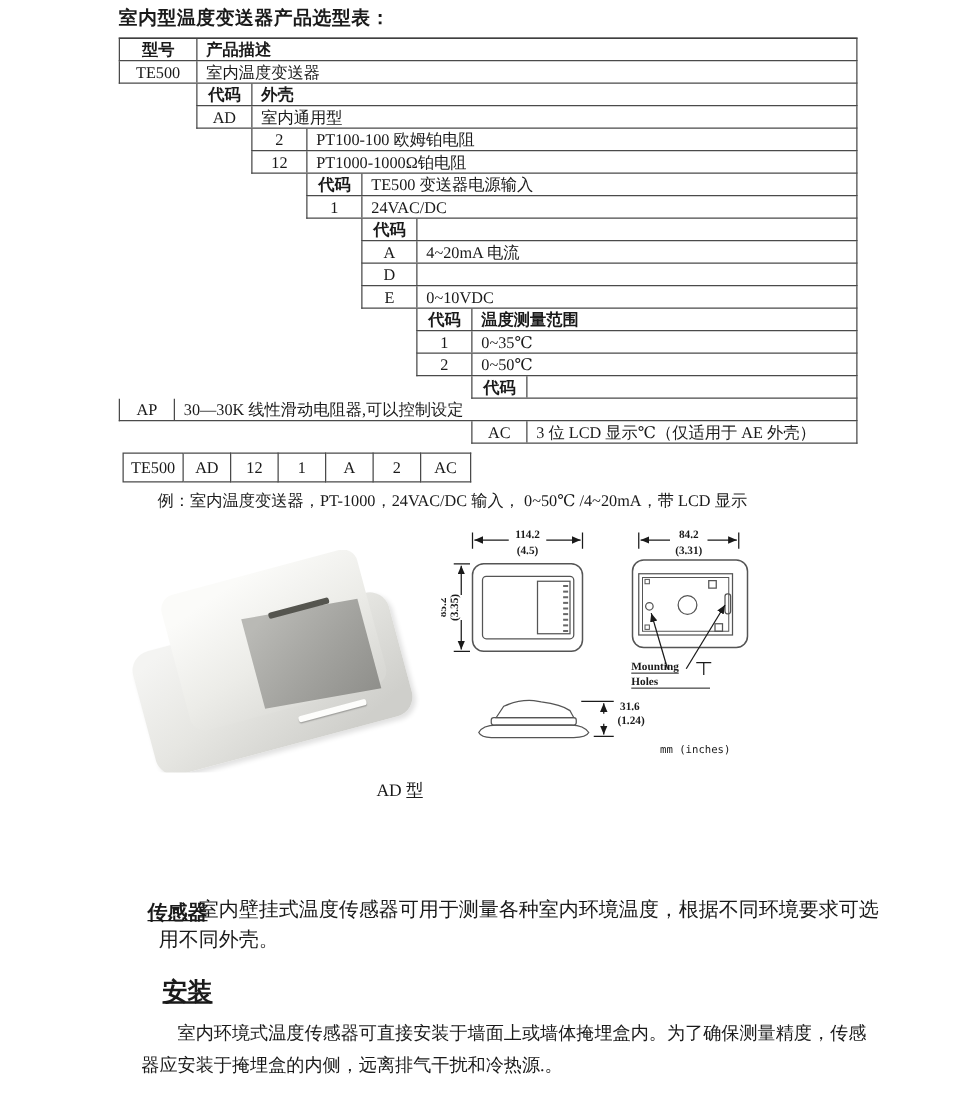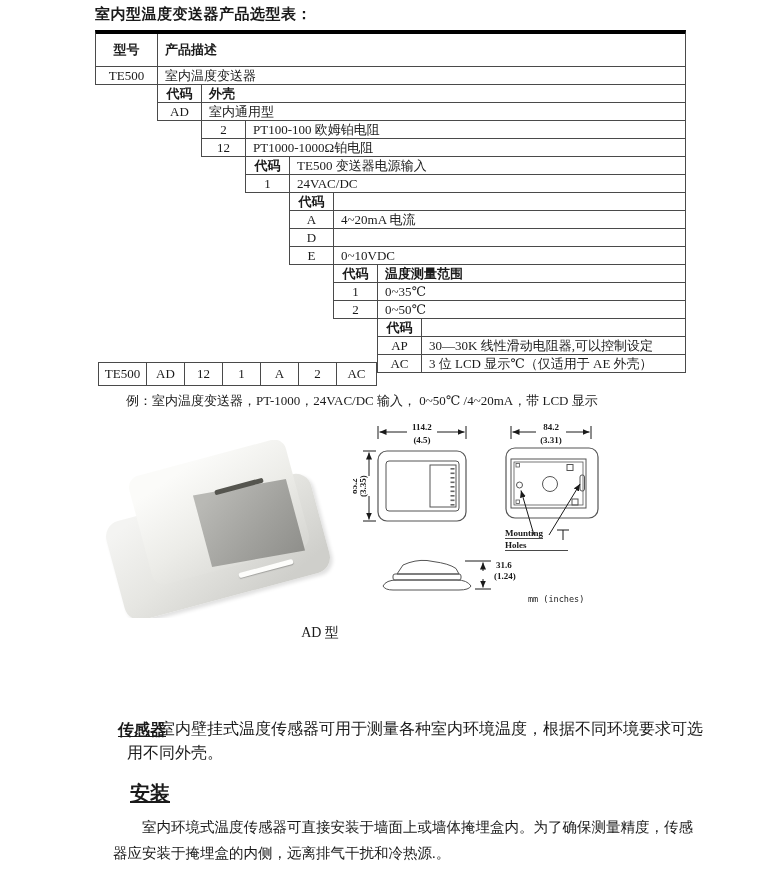--- a/index.html
+++ b/index.html
@@ -13,21 +13,21 @@
     position:absolute; left:95px; top:5px;
     font-size:15px; font-weight:bold; letter-spacing:0.5px;
   }
   
   .sel-table { position:absolute; left:95px; top:30px; width:591px; font-size:13px; }
   .srow { width:591px; }
   .sbox {
     height:18px; display:flex; align-items:center;
     border:1px solid #4a4a4a; border-top:none;
   }
-  .srow:first-child .sbox { border-top:4px solid #000000; height:37px; }
+  .srow:first-child .sbox { border-top:1px solid #000000; height:19px; }
   .scode { text-align:center; border-right:1px solid #4a4a4a; height:100%;
            display:flex; align-items:center; justify-content:center; flex:none; }
   .sdesc { padding-left:7px; flex:1; white-space:nowrap; overflow:hidden; }
   .hdr-both .scode, .hdr-both .sdesc { font-weight:bold; }
   .hdr-code .scode { font-weight:bold; }
   
   .ex-table { position:absolute; left:98px; top:362px; display:flex; font-size:13px; }
   .ex-cell {
     height:24px; border:1px solid #4a4a4a; border-left:none;
     display:flex; align-items:center; justify-content:center;
@@ -164,21 +164,21 @@
         <div class="scode" style="width: 44px;">2</div>
         <div class="sdesc">0~50℃</div>
       </div>
     </div>
     <div class="srow">
       <div class="sbox hdr-both" style="margin-left: 282px;">
         <div class="scode" style="width: 44px;">代码</div>
       </div>
     </div>
     <div class="srow">
-      <div class="sbox" style="margin-left: 282px;">
+      <div class="sbox" style="">
         <div class="scode" style="width: 44px;">AP</div>
         <div class="sdesc">30—30K 线性滑动电阻器,可以控制设定</div>
       </div>
     </div>
     <div class="srow">
       <div class="sbox" style="margin-left: 282px;">
         <div class="scode" style="width: 44px;">AC</div>
         <div class="sdesc">3 位 LCD 显示℃（仅适用于 AE 外壳）</div>
       </div>
     </div>

